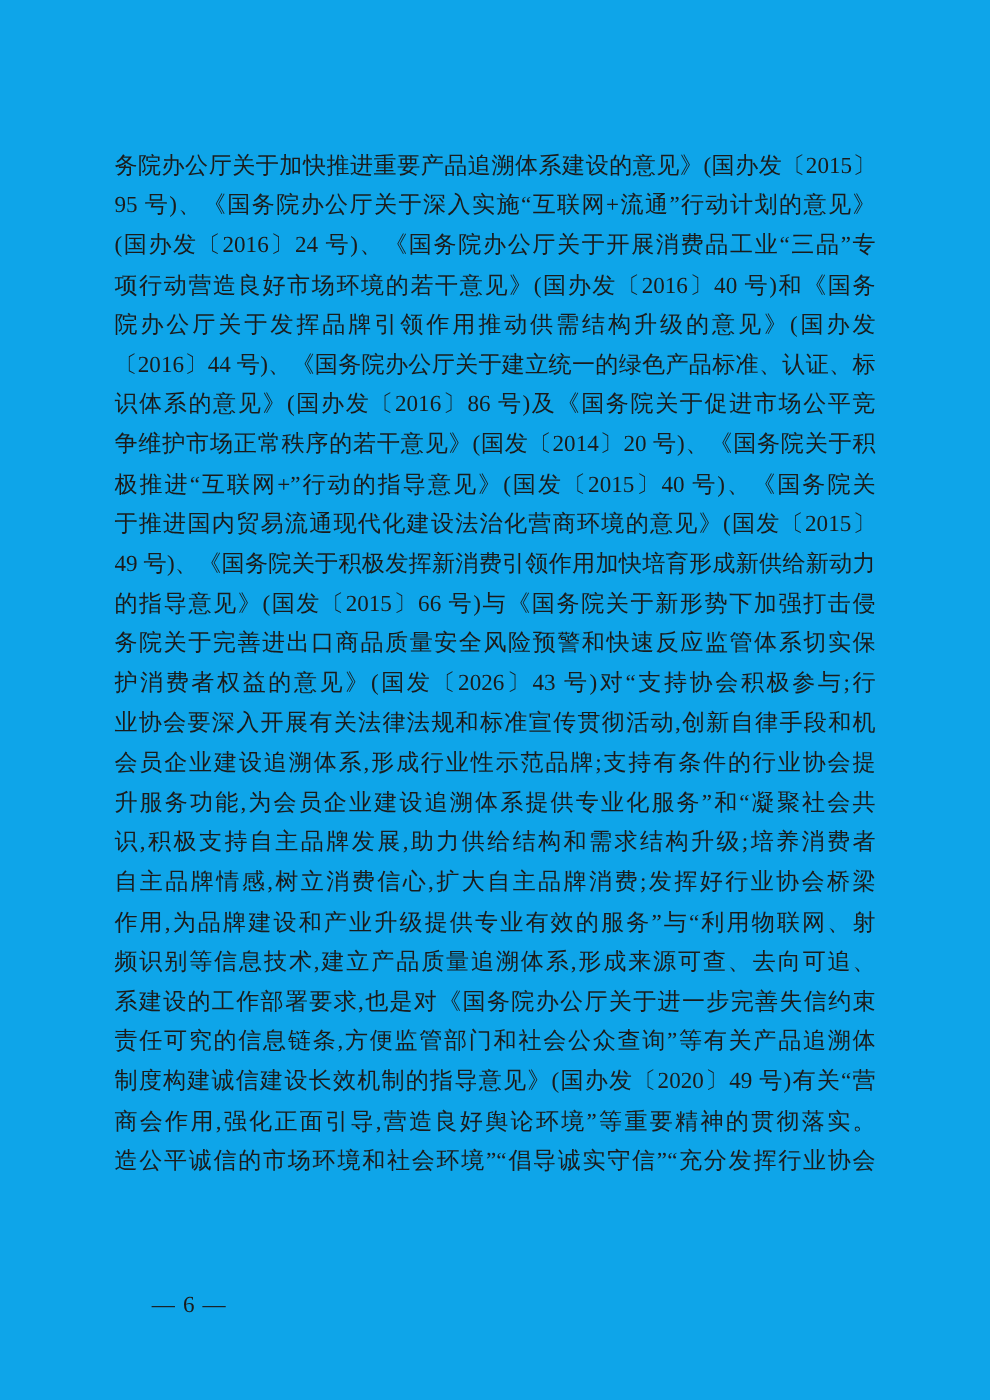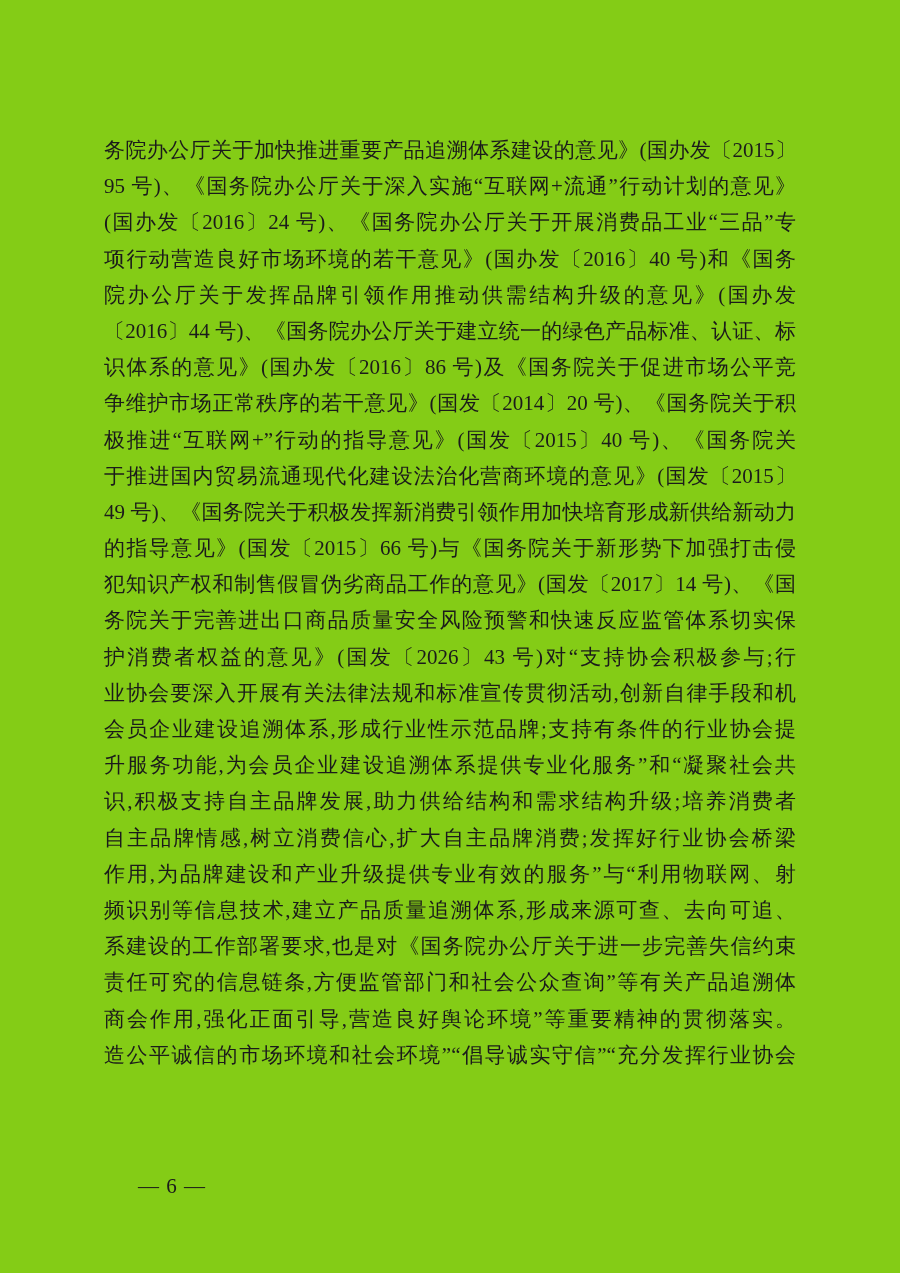--- a/index.html
+++ b/index.html
@@ -4,21 +4,21 @@
 <style>
   html, body {
     margin: 0;
     padding: 0;
     background: #ffffff;
   }
   .page {
     position: relative;
     width: 900px;
     height: 1273px;
-    background: #84cc16;
+    background: #0ea5e9;
     overflow: hidden;
     font-family: "Liberation Serif", "DejaVu Serif", serif;
     color: #1b1b1b;
   }
   .content {
     position: absolute;
     left: 104px;
     top: 132px;
     width: 692px;
     font-size: 21px;
@@ -51,29 +51,29 @@
     <div class="line">(国办发〔2016〕24 号)、《国务院办公厅关于开展消费品工业“三品”专</div>
     <div class="line">项行动营造良好市场环境的若干意见》(国办发〔2016〕40 号)和《国务</div>
     <div class="line">院办公厅关于发挥品牌引领作用推动供需结构升级的意见》(国办发</div>
     <div class="line">〔2016〕44 号)、《国务院办公厅关于建立统一的绿色产品标准、认证、标</div>
     <div class="line">识体系的意见》(国办发〔2016〕86 号)及《国务院关于促进市场公平竞</div>
     <div class="line">争维护市场正常秩序的若干意见》(国发〔2014〕20 号)、《国务院关于积</div>
     <div class="line">极推进“互联网+”行动的指导意见》(国发〔2015〕40 号)、《国务院关</div>
     <div class="line">于推进国内贸易流通现代化建设法治化营商环境的意见》(国发〔2015〕</div>
     <div class="line">49 号)、《国务院关于积极发挥新消费引领作用加快培育形成新供给新动力</div>
     <div class="line">的指导意见》(国发〔2015〕66 号)与《国务院关于新形势下加强打击侵</div>
-    <div class="line">犯知识产权和制售假冒伪劣商品工作的意见》(国发〔2017〕14 号)、《国</div>
     <div class="line">务院关于完善进出口商品质量安全风险预警和快速反应监管体系切实保</div>
     <div class="line">护消费者权益的意见》(国发〔2026〕43 号)对“支持协会积极参与;行</div>
     <div class="line">业协会要深入开展有关法律法规和标准宣传贯彻活动,创新自律手段和机</div>
     <div class="line">会员企业建设追溯体系,形成行业性示范品牌;支持有条件的行业协会提</div>
     <div class="line">升服务功能,为会员企业建设追溯体系提供专业化服务”和“凝聚社会共</div>
     <div class="line">识,积极支持自主品牌发展,助力供给结构和需求结构升级;培养消费者</div>
     <div class="line">自主品牌情感,树立消费信心,扩大自主品牌消费;发挥好行业协会桥梁</div>
     <div class="line">作用,为品牌建设和产业升级提供专业有效的服务”与“利用物联网、射</div>
     <div class="line">频识别等信息技术,建立产品质量追溯体系,形成来源可查、去向可追、</div>
     <div class="line">系建设的工作部署要求,也是对《国务院办公厅关于进一步完善失信约束</div>
     <div class="line">责任可究的信息链条,方便监管部门和社会公众查询”等有关产品追溯体</div>
+    <div class="line">制度构建诚信建设长效机制的指导意见》(国办发〔2020〕49 号)有关“营</div>
     <div class="line">商会作用,强化正面引导,营造良好舆论环境”等重要精神的贯彻落实。</div>
     <div class="line">造公平诚信的市场环境和社会环境”“倡导诚实守信”“充分发挥行业协会</div>
   </div>
   <div class="page-number">— 6 —</div>
 </div>
 
 </body></html>

